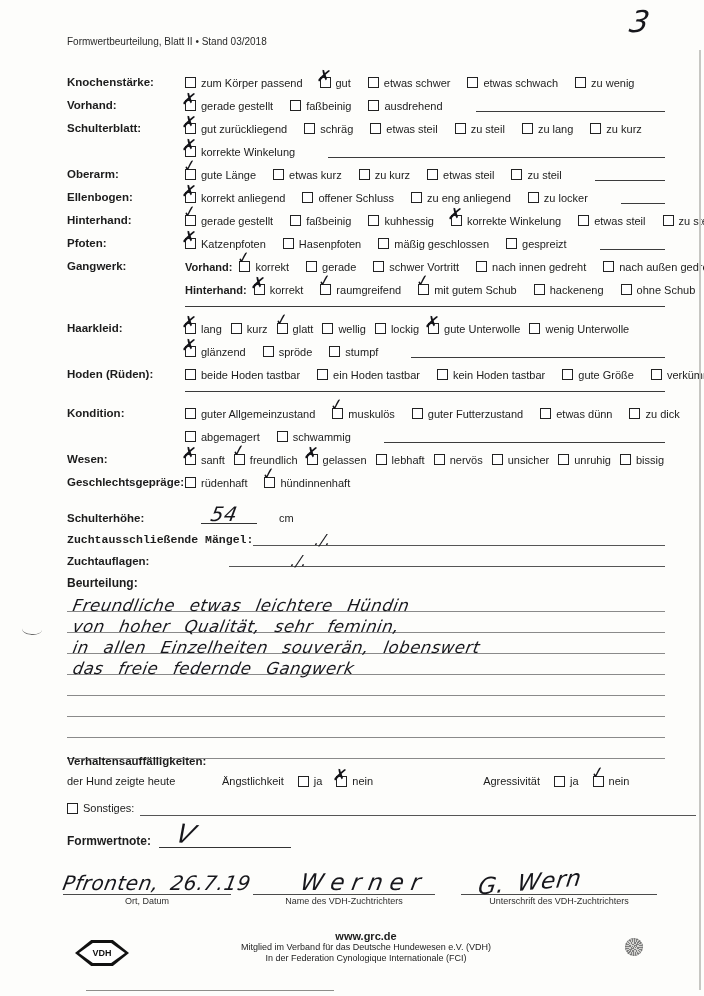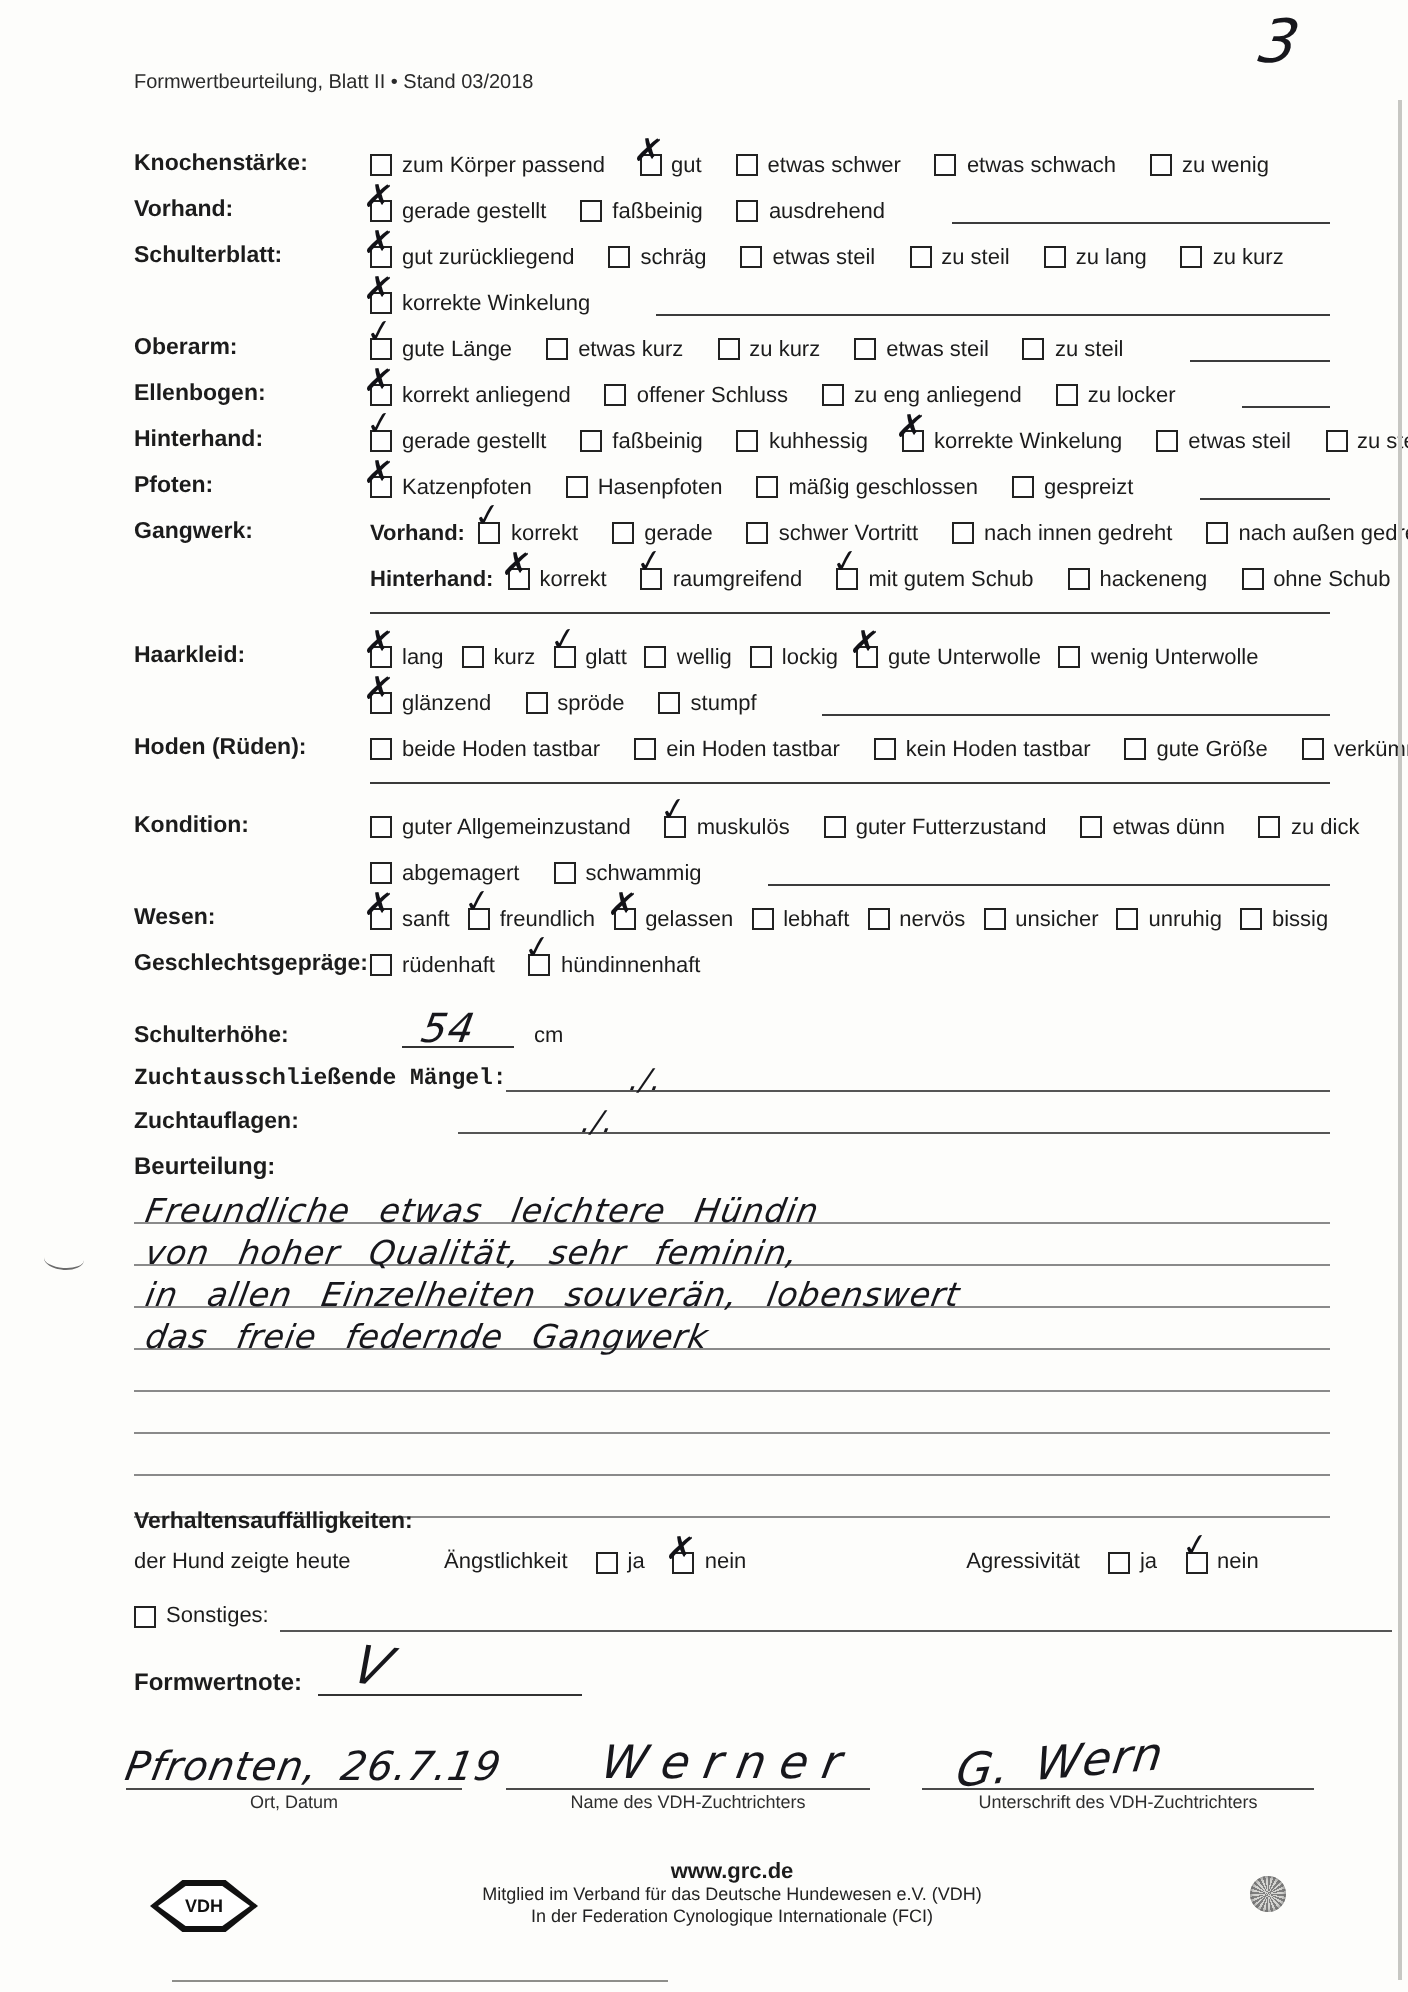--- a/index.html
+++ b/index.html
@@ -36,21 +36,21 @@
   .mark.chk{left:-3px;top:-12px;font-size:16px;transform:rotate(-8deg);}
   .tail{flex:1;border-bottom:1.2px solid #3c3c3c;height:11px;margin-left:16px;}
   .rule{border-top:1.3px solid #3a3a3a;margin:8px 0 13px 118px;}
   
   .fieldrow{display:flex;align-items:flex-end;position:absolute;left:67px;right:39px;font-size:11.5px;}
   .fieldrow .flabel{font-weight:bold;white-space:nowrap;}
   .short-line{width:56px;border-bottom:1.3px solid #333;height:15px;position:relative;margin:0 8px 0 16px;}
   .short-line .hw{position:absolute;left:10px;bottom:-3px;font-size:20px;}
   .fill-line{flex:1;border-bottom:1.1px solid #555;height:15px;position:relative;}
   .fill-line .hw{position:absolute;left:62px;bottom:-4px;font-size:15px;}
-  .unit{margin-left:2px;font-size:11px;}
+  .unit{margin-left:14px;font-size:11px;}
   
   .bz{position:absolute;left:67px;right:39px;top:576px;}
   .bz-title{font-weight:bold;font-size:12px;margin-bottom:1px;}
   .bz-line{height:20px;border-bottom:1.1px solid #8a8a8a;position:relative;}
   .bz-line .hw{position:absolute;left:6px;bottom:-4px;font-size:16.5px;white-space:nowrap;word-spacing:9px;}
   
   .vh{position:absolute;left:67px;right:44px;top:755px;font-size:11px;}
   .vh-title{font-weight:bold;font-size:11.5px;margin-bottom:6px;}
   .vh-row{display:flex;align-items:center;height:16px;}
   .vh-intro{width:155px;flex:none;}

